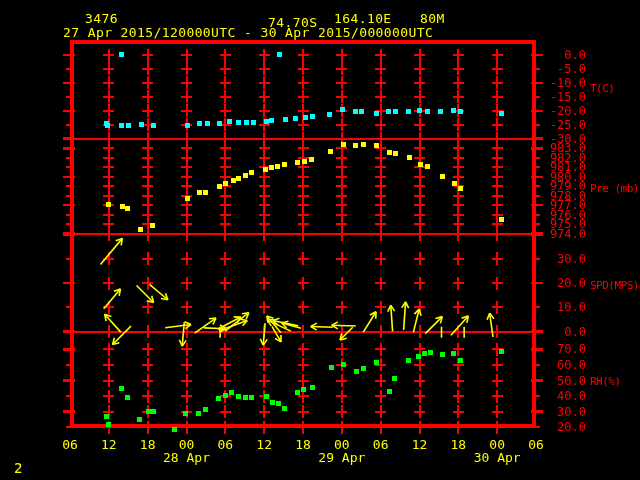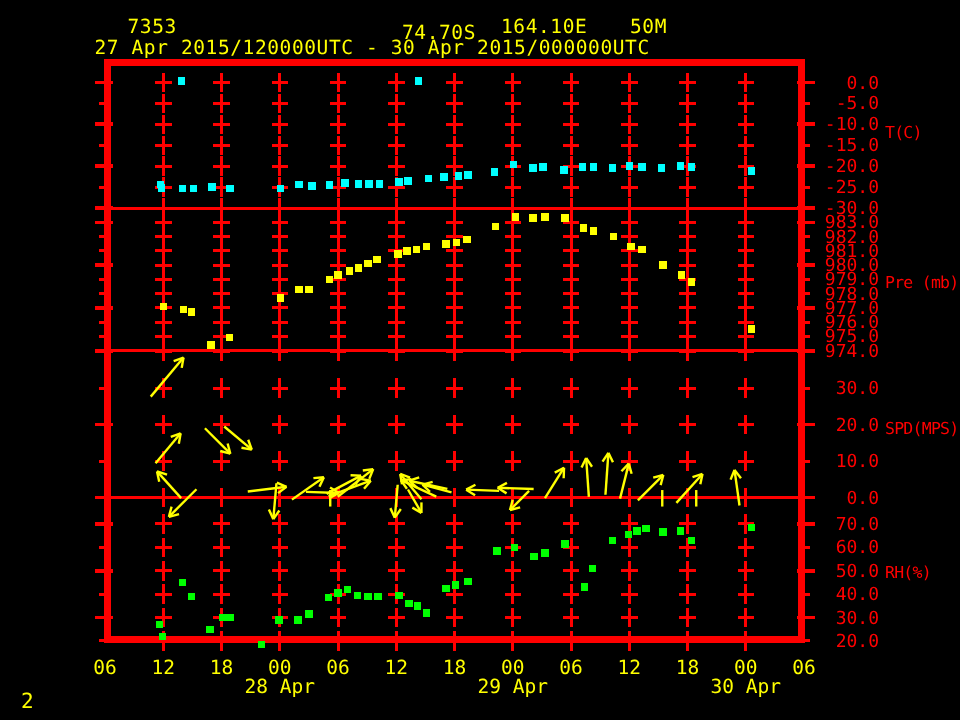--- a/index.html
+++ b/index.html
@@ -5,24 +5,24 @@
   html,body{margin:0;padding:0;background:#000;width:640px;height:480px;overflow:hidden;}
   body{position:relative;font-family:"DejaVu Sans Mono",monospace;}
   .yel{color:#ffff00;}
   .hdr{position:absolute;font-size:13px;letter-spacing:0.4px;white-space:pre;}
   #plot{position:absolute;left:0;top:0;}
   .pagenum{position:absolute;left:14px;top:460px;font-size:14px;}
 </style>
 </head>
 <body>
 
-<div class="hdr yel" style="left:85px;top:11px">7353</div>
+<div class="hdr yel" style="left:85px;top:11px">3476</div>
 <div class="hdr yel" style="left:268px;top:15px">74.70S</div>
 <div class="hdr yel" style="left:334px;top:11px">164.10E</div>
-<div class="hdr yel" style="left:420px;top:11px">50M</div>
+<div class="hdr yel" style="left:420px;top:11px">80M</div>
 <div class="hdr yel" style="left:63px;top:25px">27 Apr 2015/120000UTC - 30 Apr 2015/000000UTC</div>
 
 <svg id="plot" width="640" height="480">
     <g>
       <line x1="103.33333333333334" y1="55" x2="114.33333333333334" y2="55" stroke="#ff0000" stroke-width="2" shape-rendering="crispEdges"></line>
       <line x1="108.83333333333334" y1="48.5" x2="108.83333333333334" y2="61.5" stroke="#ff0000" stroke-width="2" shape-rendering="crispEdges"></line>
       <line x1="142.16666666666669" y1="55" x2="153.16666666666669" y2="55" stroke="#ff0000" stroke-width="2" shape-rendering="crispEdges"></line>
       <line x1="147.66666666666669" y1="48.5" x2="147.66666666666669" y2="61.5" stroke="#ff0000" stroke-width="2" shape-rendering="crispEdges"></line>
       <line x1="181" y1="55" x2="192" y2="55" stroke="#ff0000" stroke-width="2" shape-rendering="crispEdges"></line>
       <line x1="186.5" y1="48.5" x2="186.5" y2="61.5" stroke="#ff0000" stroke-width="2" shape-rendering="crispEdges"></line>

